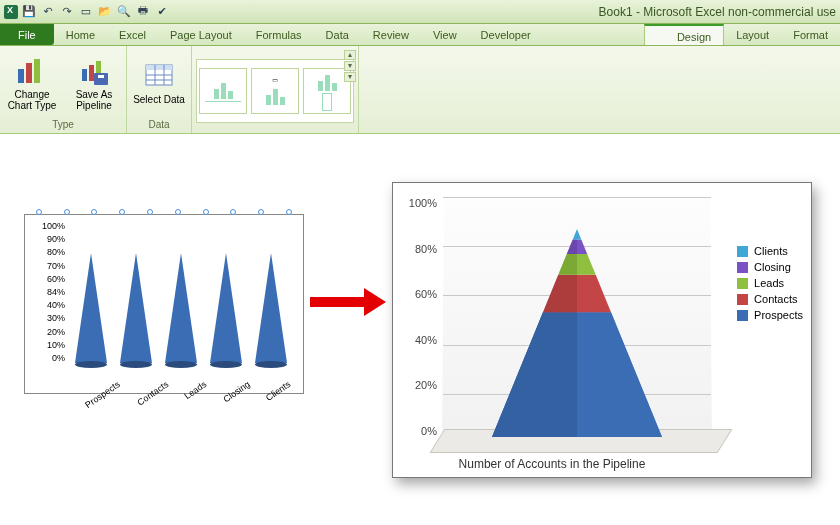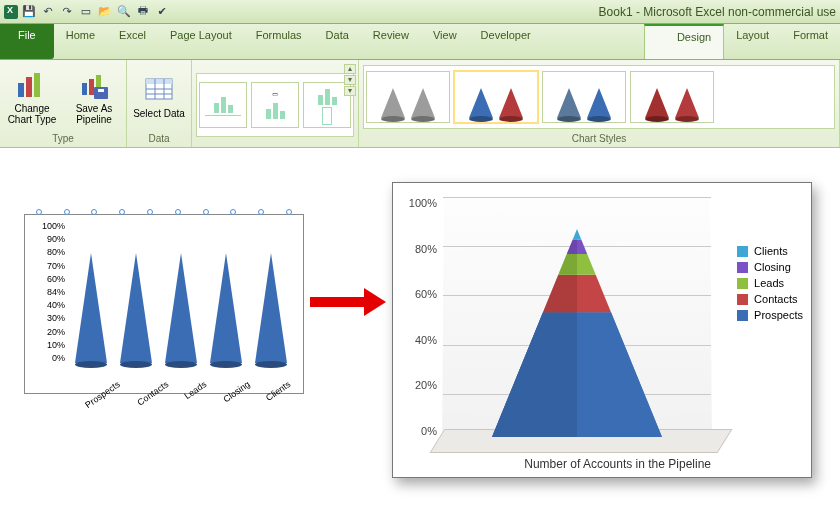--- a/index.html
+++ b/index.html
@@ -4,21 +4,21 @@
 <style>
   * { box-sizing: border-box; }
   body { margin: 0; font-family: "Segoe UI", Tahoma, sans-serif; font-size: 11px; background: #fff; width: 840px; height: 525px; overflow: hidden; position: relative; }
   .titlebar { height: 24px; background: linear-gradient(#e8f3da, #d1e4b8); border-bottom: 1px solid #8fb55c; display: flex; align-items: center; justify-content: space-between; padding: 0 4px; }
   .qat { display: flex; align-items: center; gap: 3px; }
   .qat .excel-icon { width: 14px; height: 14px; background: #217346; border-radius: 2px; position: relative; }
   .qat .excel-icon::after { content:"X"; color:#fff; font-size:9px; position:absolute; top:0; left:3px; font-weight:bold;}
   .qat-btn { width: 16px; height: 16px; display: flex; align-items: center; justify-content: center; font-size: 11px; color: #345; }
   .title-center { font-size: 12px; color: #3a5622; }
   .chart-tools { background: linear-gradient(#6fbf5f, #3a9a2a); color: #fff; font-size: 12px; padding: 3px 28px; border-radius: 3px 3px 0 0; font-weight: bold; }
-  .tabs { height: 36px; background: linear-gradient(#e8f3da,#d6e8c0); display: flex; align-items: stretch; border-bottom: 1px solid #8fb55c; }
+  .tabs { height: 22px; background: linear-gradient(#e8f3da,#d6e8c0); display: flex; align-items: stretch; border-bottom: 1px solid #8fb55c; }
   .tab { padding: 0 12px; line-height: 22px; color: #3c5a1e; cursor: pointer; }
   .tab.file { background: #2f7a1f; color: #fff; border-radius: 0 0 3px 0; padding: 0 18px; font-weight: normal; }
   .tab.active { background: #f6f9f1; border-top: 2px solid #3a9a2a; border-left:1px solid #a9c97f; border-right:1px solid #a9c97f;padding-left:32px; }
   .ribbon { height: 88px; background: linear-gradient(#f4f8ec,#e5efd4); display: flex; border-bottom: 1px solid #a9c97f; }
   .group { border-right: 1px solid #c1d8a2; display: flex; flex-direction: column; padding: 2px 4px 0 4px; }
   .group-body { flex: 1; display: flex; align-items: center; gap: 6px; }
   .group-label { text-align: center; font-size: 10px; color: #5c6b46; padding: 2px 0 3px 0; }
   .bigbtn { display: flex; flex-direction: column; align-items: center; width: 56px; text-align: center; line-height: 11px; font-size: 10px; padding: 2px; gap:2px; cursor: pointer; }
   .bigbtn.hot { background: #fff1b0; border:1px solid #e7c752; border-radius:3px; }
   .ic-32 { width: 32px; height: 32px; display:flex; align-items:center; justify-content:center; }
@@ -53,21 +53,21 @@
   .arrow .head { width:0; height:0; border-top:14px solid transparent; border-bottom:14px solid transparent; border-left:22px solid #e40000; margin-left:-1px;}
 
   .big-chart { position:absolute; left:392px; top:32px; width:420px; height:296px; background:#fff; box-shadow: 4px 6px 12px rgba(0,0,0,0.35); border:1px solid #777;}
   .bc-plot { position:absolute; inset:14px 100px 34px 50px; }
   .bc-wall { position:absolute; inset:0; background: linear-gradient(#fdfdfd,#f1f1f1); transform: perspective(600px) rotateX(2deg); }
   .bc-floor { position:absolute; left:-6px; right:-14px; bottom:-10px; height:24px; background:#eceae6; transform: skewX(-32deg); border:1px solid #c9c6bd; }
   .bc-grid { position:absolute; inset:0; }
   .bc-grid .gl { position:absolute; left:0; right:0; border-top:1px solid #c9c9c9; }
   .bc-ylabels { position:absolute; left:6px; top:14px; bottom:40px; width:38px; display:flex; flex-direction:column; justify-content:space-between; text-align:right; font-size:11px; color:#444;}
   .pyramid { position:absolute; left:50%; transform:translateX(-50%); bottom:6px; width:170px; height:208px;}
-  .bc-title { position:absolute; left:0; right:100px; bottom:6px; text-align:right; font-size:12px; color:#333;}
+  .bc-title { position:absolute; left:0; right:100px; bottom:6px; text-align:center; font-size:12px; color:#333;}
   .legend { position:absolute; right:8px; top:58px; font-size:11px; }
   .legend .li { display:flex; align-items:center; gap:6px; margin:4px 0;}
   .legend .sw { width:11px; height:11px; }
   .scroll-updn { position:absolute; right:2px; top:4px; width:12px; display:flex; flex-direction:column; gap:1px;}
   .scroll-updn span{ height:10px; background:#e9f1da; border:1px solid #bcd196; font-size:8px; text-align:center; line-height:8px; color:#5c6b46;}
 </style>
 </head>
 <body>
 
 <div class="titlebar">
@@ -178,43 +178,20 @@
           </div>
       </div>
       <div class="scroll-updn">
           <span>▴</span>
           <span>▾</span>
           <span>▾</span>
         </div>
     </div>
   </div>
 
-  <div class="group" style="flex:1">
-    <div class="group-body">
-      <div class="styles-gallery">
-        <div class="style-thumb">
-            <span class="cone gray"></span>
-            <span class="cone gray"></span>
-          </div>
-        <div class="style-thumb selected">
-            <span class="cone blue"></span>
-            <span class="cone red"></span>
-          </div>
-        <div class="style-thumb">
-            <span class="cone bluegray"></span>
-            <span class="cone blue"></span>
-          </div>
-        <div class="style-thumb">
-            <span class="cone darkred"></span>
-            <span class="cone red"></span>
-          </div>
-      </div>
-    </div>
-    <div class="group-label">Chart Styles</div>
-  </div>
 </div>
 
 <div class="stage">
 
   <div class="small-chart">
     <div class="handles">
       <span></span>
         <span></span>
         <span></span>
         <span></span>

